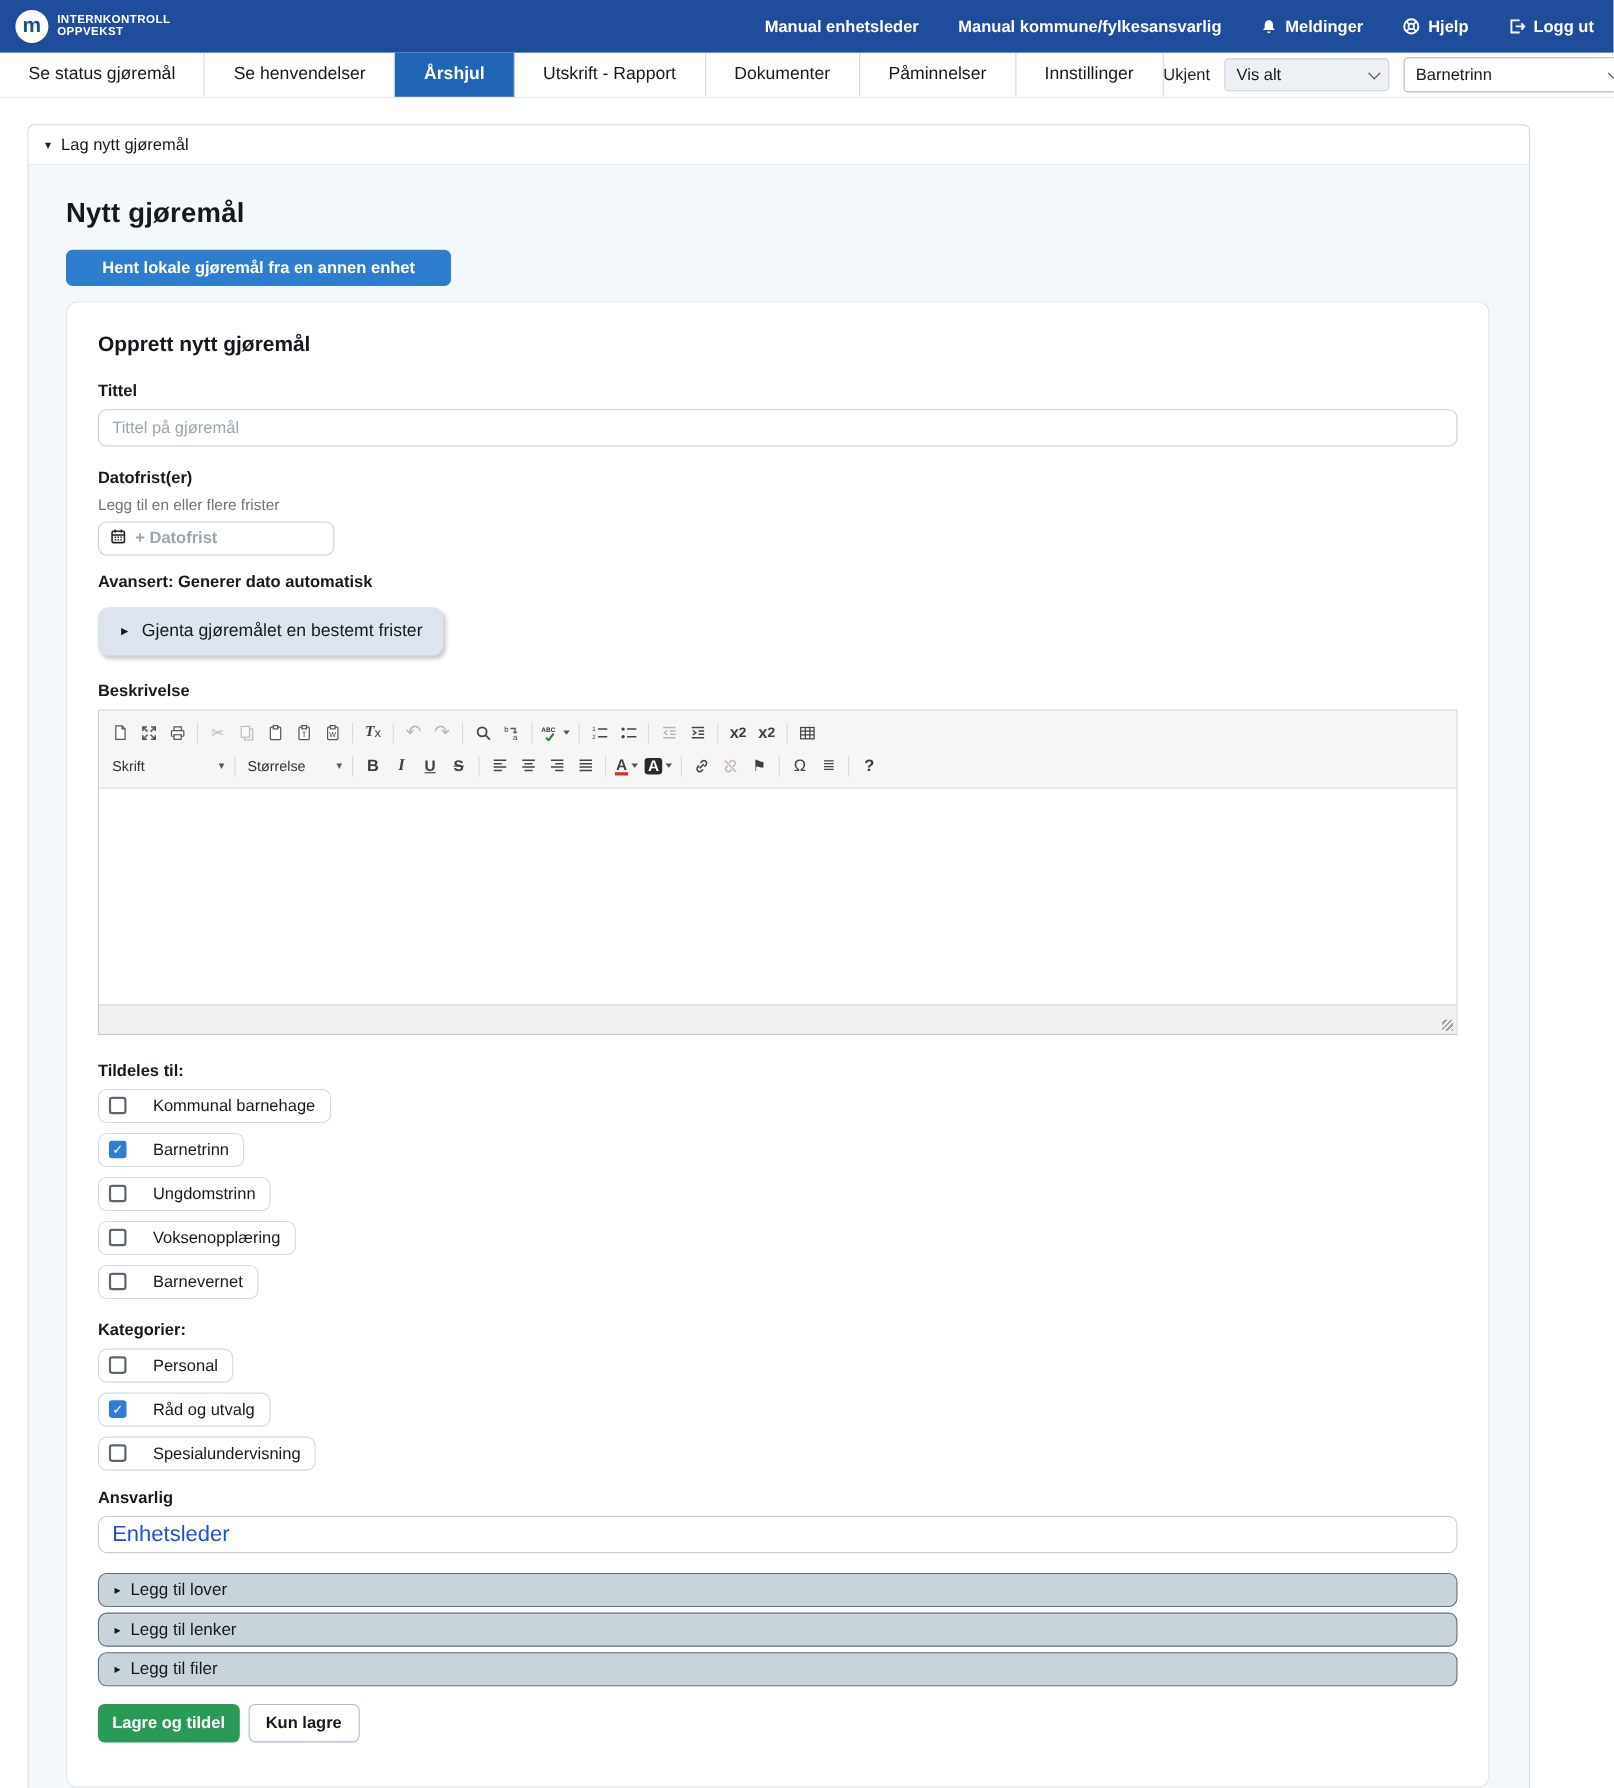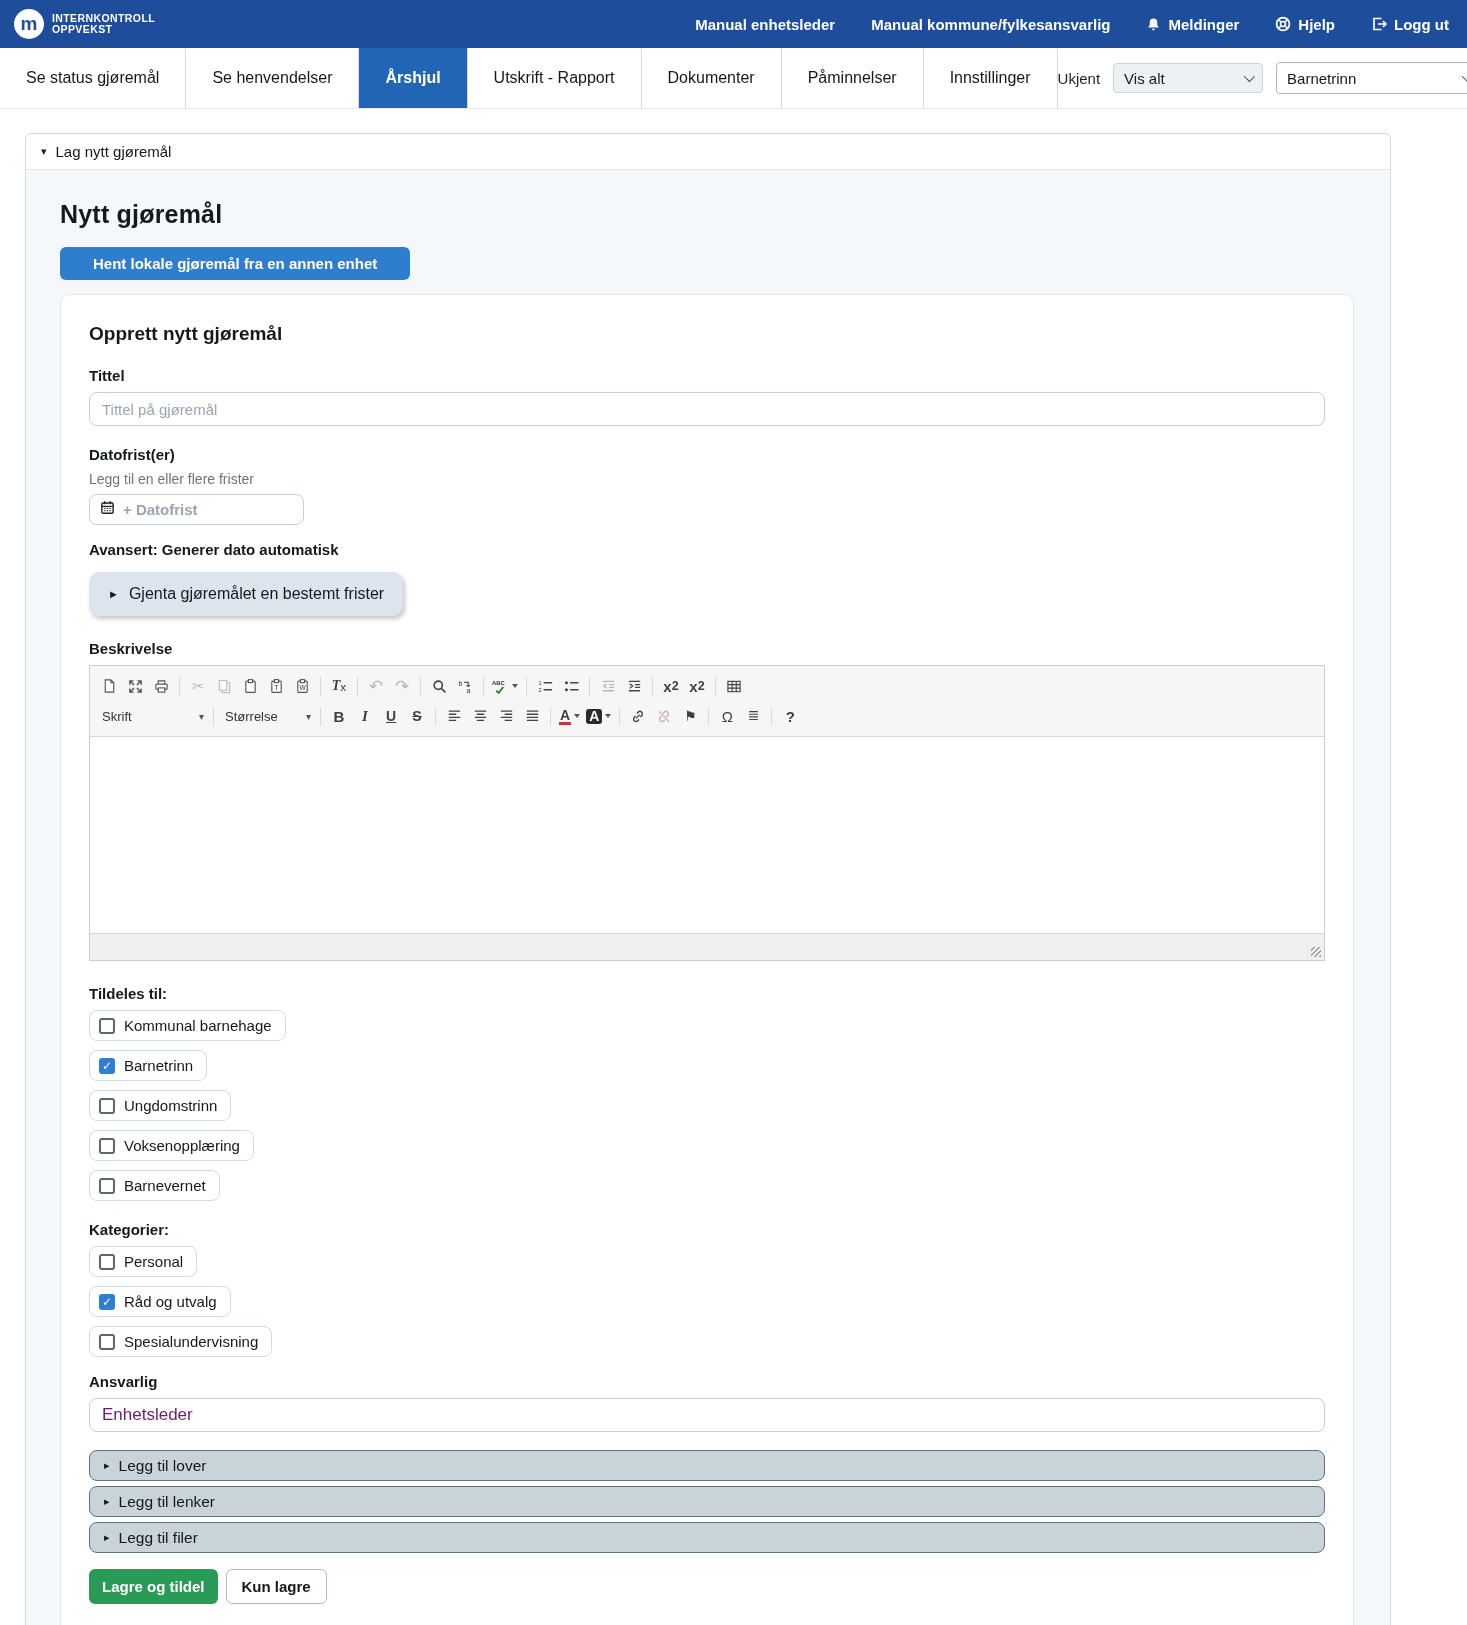--- a/index.html
+++ b/index.html
@@ -11,21 +11,21 @@
   
   .hdr { height: 48px; background: #1e4d9b; display: flex; align-items: center; padding: 0 18px 0 14px; }
   .brand { display: flex; align-items: center; gap: 8px; }
   .logo { width: 30px; height: 30px; border-radius: 50%; background: #fff; color: #1e4d9b;
           display:flex; align-items:center; justify-content:center; font-weight: bold; font-size: 19px; }
   .brandtxt { color:#fff; font-weight: bold; font-size: 10.5px; line-height: 11.5px; letter-spacing: .4px; }
   .hnav { margin-left: auto; display: flex; align-items: center; gap: 36px; }
   .hlink { color:#fff; font-weight: bold; font-size: 15px; display:flex; align-items:center; gap:7px; cursor:pointer; white-space:nowrap; }
   .hlink svg { display:block; }
   
-  .tabbar { height: 61px; display:flex; align-items:stretch; border-bottom: 1px solid #e6eaee; background:#fff; }
+  .tabbar { height: 41px; display:flex; align-items:stretch; border-bottom: 1px solid #e6eaee; background:#fff; }
   .tab { display:flex; align-items:center; padding: 0 26px; font-size: 16px; border-right: 1px solid #d3d9de; cursor:pointer; white-space:nowrap; }
   .tab.active { background:#2166b4; color:#fff; font-weight:bold; }
   .tright { margin-left:auto; display:flex; align-items:center; gap:13px; padding-right: 12px; }
   .tlabel { font-size: 15px; color:#1c2126; }
   .sel { display:flex; align-items:center; justify-content:space-between; font-size:15px; padding: 0 10px; cursor:pointer; }
   .sel .chev { width:8px; height:8px; border-right:1.6px solid #444; border-bottom:1.6px solid #444; transform: rotate(45deg) translateY(-2px); }
   .sel1 { width:150px; height:30px; background:#eef1f4; border:1px solid #ccd2d8; border-radius:4px; }
   .sel2 { width:205px; height:32px; background:#fff; border:1px solid #aeb7c0; border-radius:4px; }
   
   .panel { margin: 24px 76px 0 25px; background:#f5f8fa; border:1px solid #d2dbe1; border-radius:6px; }
@@ -72,30 +72,30 @@
   .st { text-decoration: line-through; font-weight:bold; }
   .colorA { font-weight:bold; border-bottom:3px solid #c33; line-height:14px; padding:0 1px; }
   .bgA { background:#2b2b2b; color:#fff; font-weight:bold; border-radius:3px; padding:0 3px; line-height:15px; }
   .mini-dar { width:0; height:0; border-left:3.5px solid transparent; border-right:3.5px solid transparent;
               border-top:4px solid #555; margin-left:3px; }
   .ed-body { height:196px; background:#fff; }
   .ed-foot { height:27px; background:#f0f0f0; border-top:1px solid #d4d6d9; position:relative; }
   .grip { position:absolute; right:3px; bottom:3px; width:10px; height:10px;
           background: repeating-linear-gradient(135deg, transparent 0 2px, #9aa0a6 2px 3.5px); cursor: se-resize; }
   
-  .pill { display:inline-flex; align-items:flex-end; gap:9px; border:1px solid #d3dae0; border-radius:8px;
+  .pill { display:inline-flex; align-items:flex-start; gap:24px; border:1px solid #d3dae0; border-radius:8px;
           padding: 6px 13px 6px 9px; font-size:15px; cursor:pointer; background:#fff; }
   .pillrow { margin-bottom: 9px; }
   .cb { width:16px; height:16px; border:2px solid #5c6670; border-radius:3px; background:#fff;
         display:flex; align-items:center; justify-content:center; flex:0 0 auto; }
   .cb.checked { background:#2e7ed3; border-color:#2e7ed3; }
   .cb.checked::after { content:"✓"; color:#fff; font-size:12px; font-weight:bold; line-height:1; }
   
   .ansv { width:100%; height:33px; border:1px solid #c5cfd9; border-radius:8px; display:flex; align-items:center;
-          padding:16px 12px; font-size:17px; color:#701a75; cursor:pointer; }
+          padding:16px 12px; font-size:20px; color:#1d4ed8; cursor:pointer; }
   .acc { height:31px; background:#c9d3da; border:1px solid #5f7081; border-radius:8px; display:flex; align-items:center;
          gap:9px; padding:0 14px; font-size:15.5px; margin-bottom:5px; cursor:pointer; }
   .acc .tri { font-size:11px; }
   .btnrow { display:flex; gap:8px; margin-top:16px; }
   .btn-green { background:#2a9b57; color:#fff; font-weight:bold; font-size:15px; border:none; border-radius:6px;
                padding: 8px 13px; cursor:pointer; }
   .btn-white { background:#fff; color:#15191d; font-weight:bold; font-size:15px; border:1px solid #aebacf;
                border-radius:6px; padding: 8px 15px; cursor:pointer; }
 </style>
 </head>

